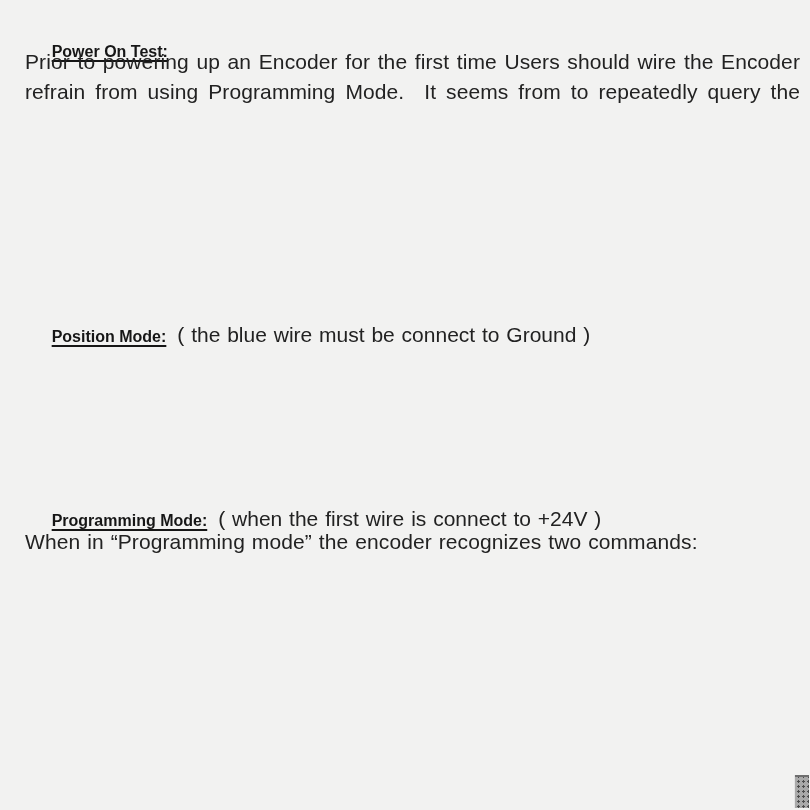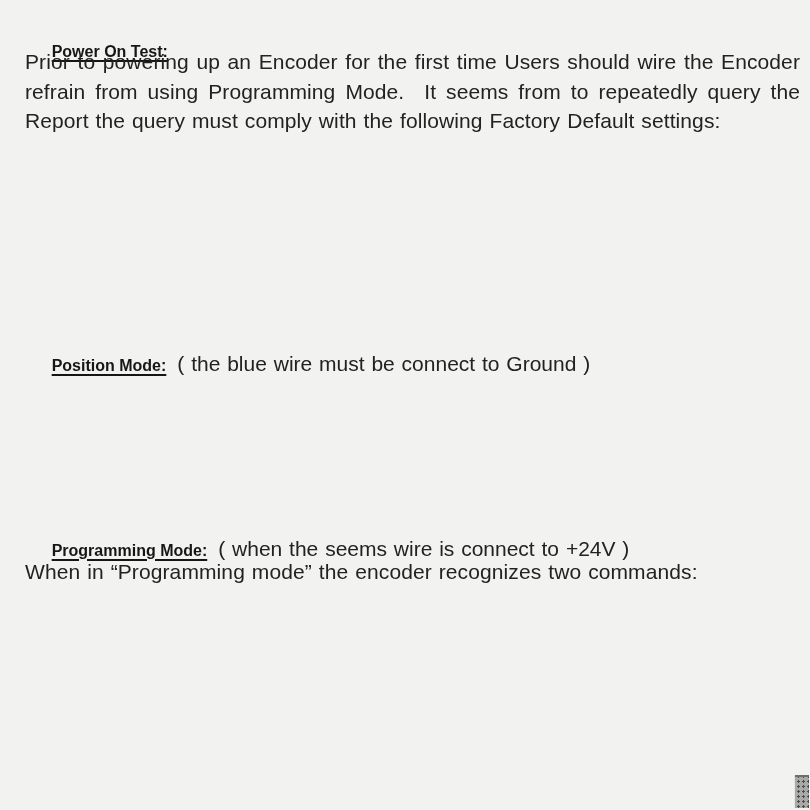--- a/index.html
+++ b/index.html
@@ -67,21 +67,20 @@
 <div class="page">
   <div class="content">
 
     <div class="heading-row mt-h1">
       <span class="heading">Power On Test:</span>
     </div>
 
     <div class="mt-p1">
       <div class="line just">Prior to powering up an Encoder for the first time Users should wire the Encoder for Position Mode and</div>
       <div class="line just">refrain from using Programming Mode.  It seems from to repeatedly query the Encoder in Position Mode</div>
-      <div class="line">Report the query must comply with the following Factory Default settings:</div>
     </div>
 
     <div class="settings">
       <div class="line">
         
       </div>
       <div class="line">
         
       </div>
       <div class="line">
@@ -110,21 +109,21 @@
       </div>
       <div class="line">
         
       </div>
       <div class="line">
         
       </div>
     </div>
 
     <div class="heading-row mt-progh">
-      <span class="heading">Programming Mode:</span><span class="heading-note">( when the seems wire is connect to +24V )</span>
+      <span class="heading">Programming Mode:</span><span class="heading-note">( when the first wire is connect to +24V )</span>
     </div>
 
     <div class="mt-intro">
       <div class="line">When in “Programming mode” the encoder recognizes two commands:</div>
     </div>
 
     <div class="bullets">
       <div class="line">
         
       </div>

